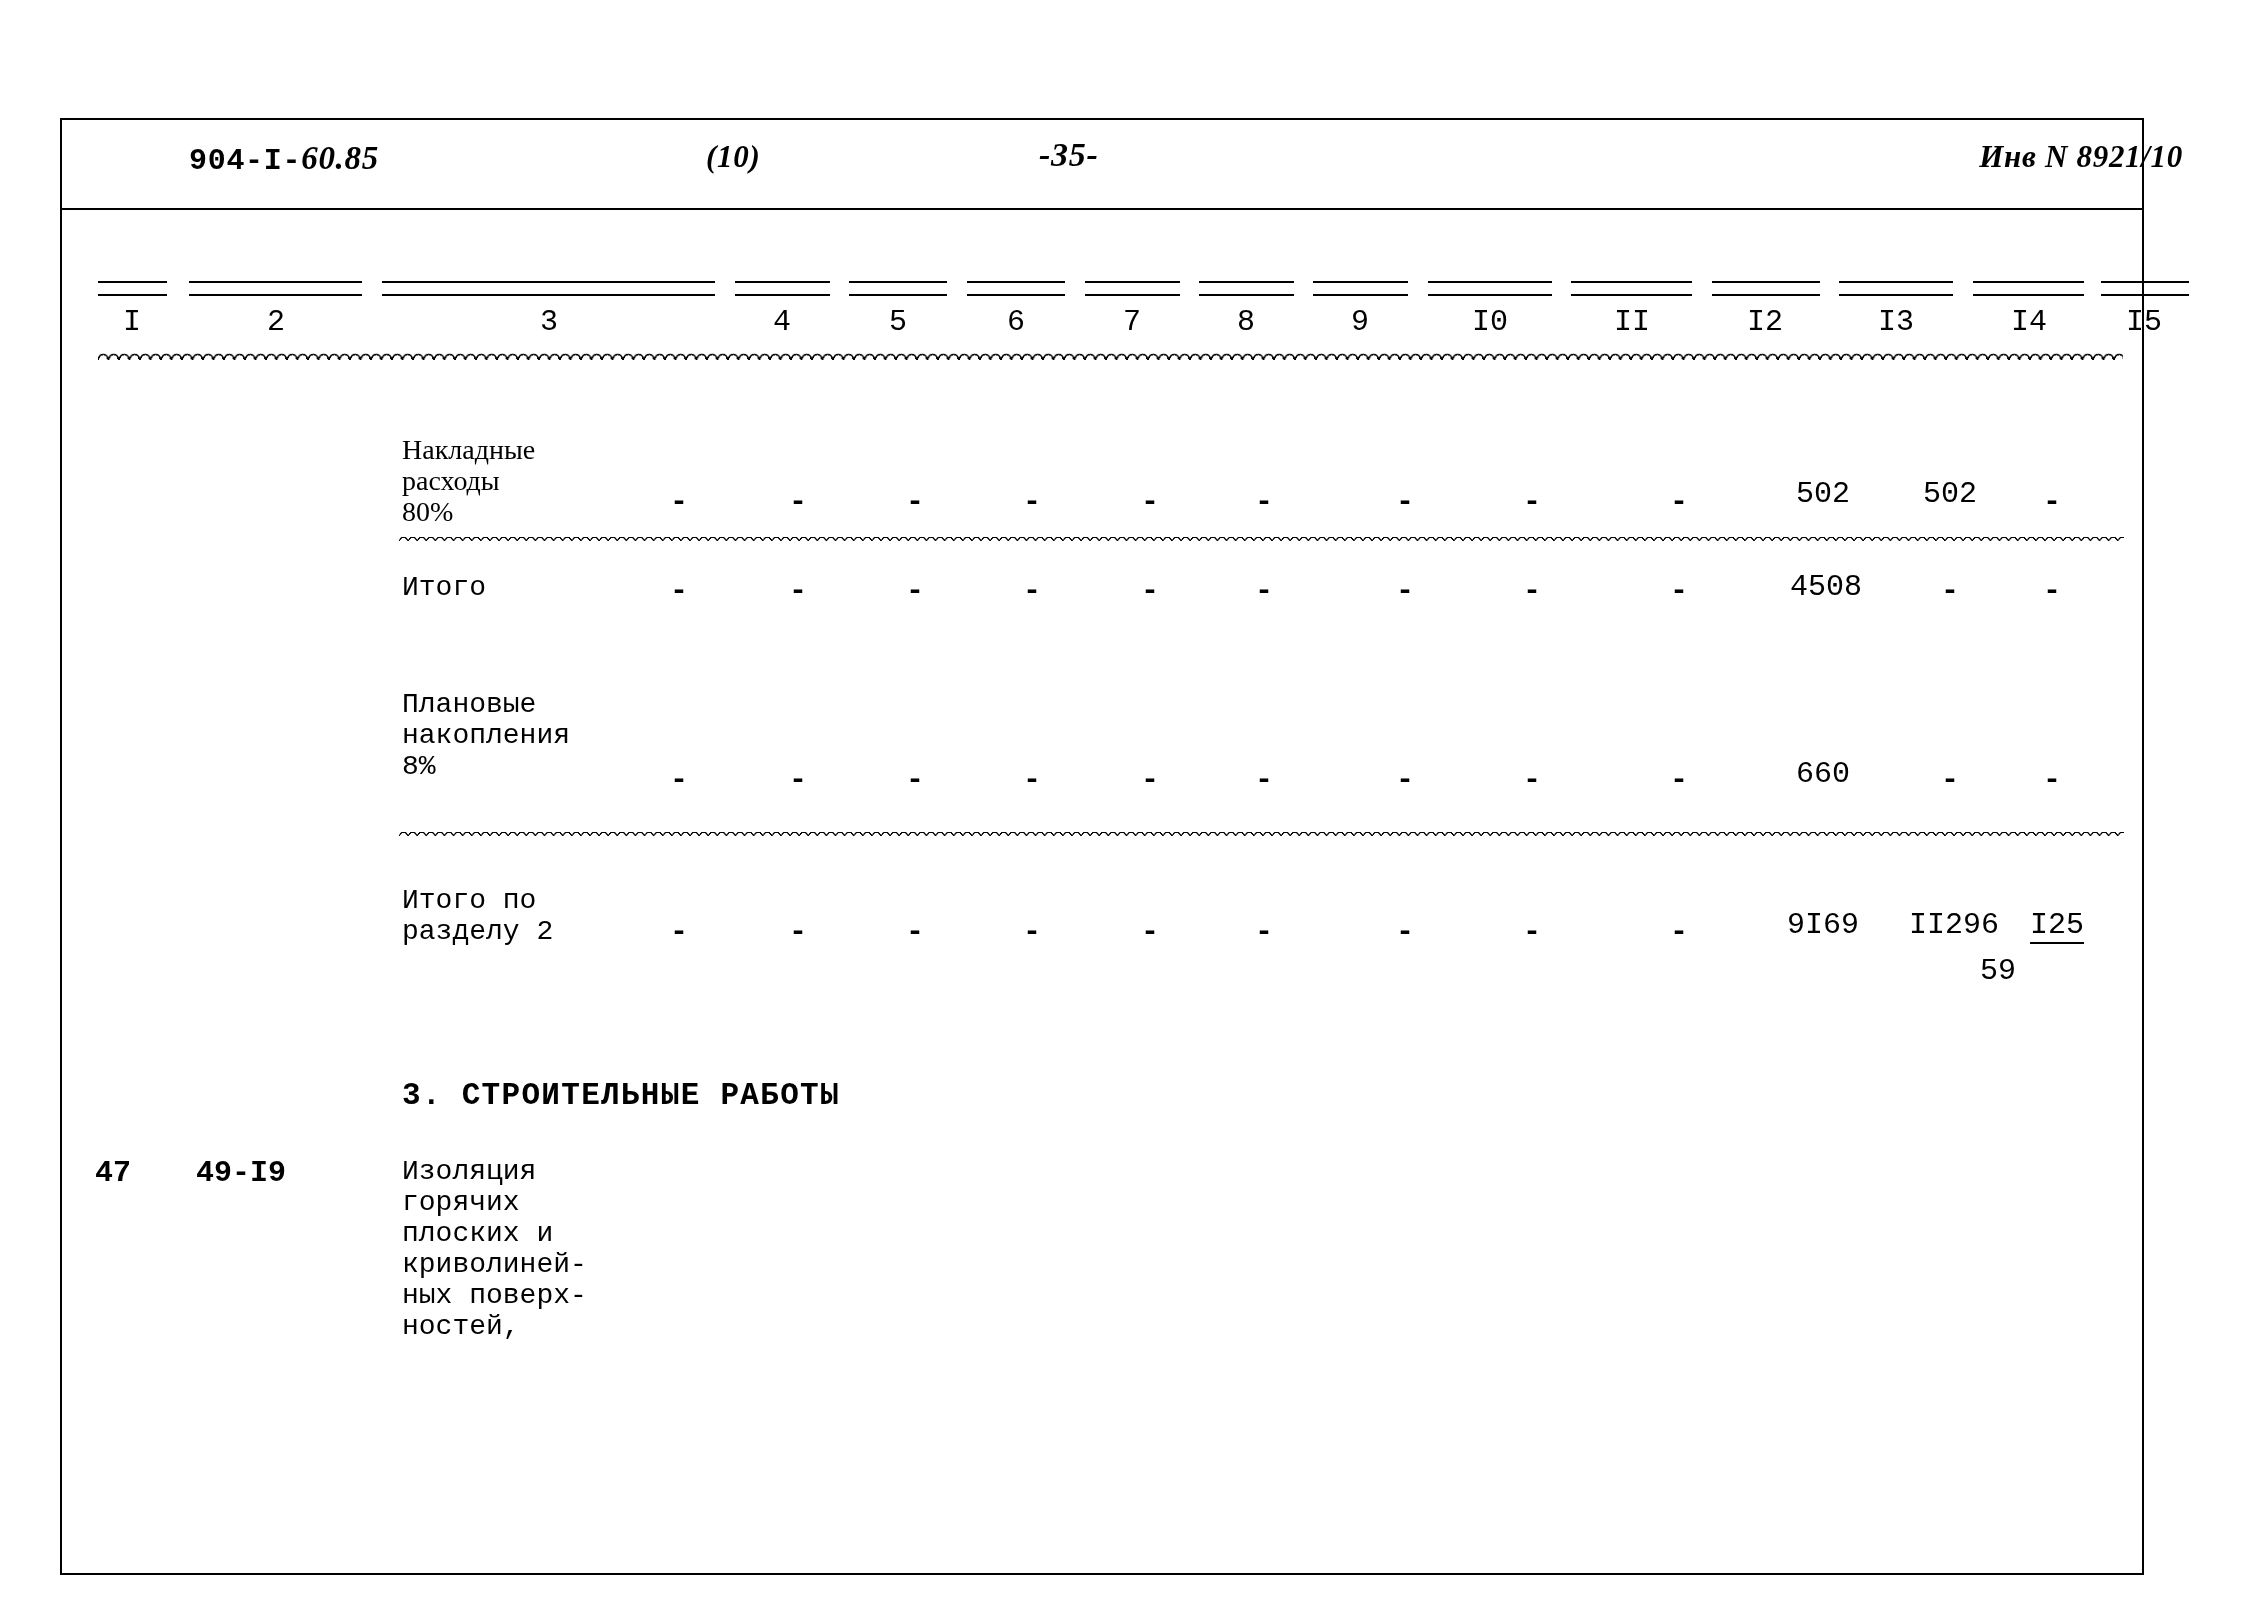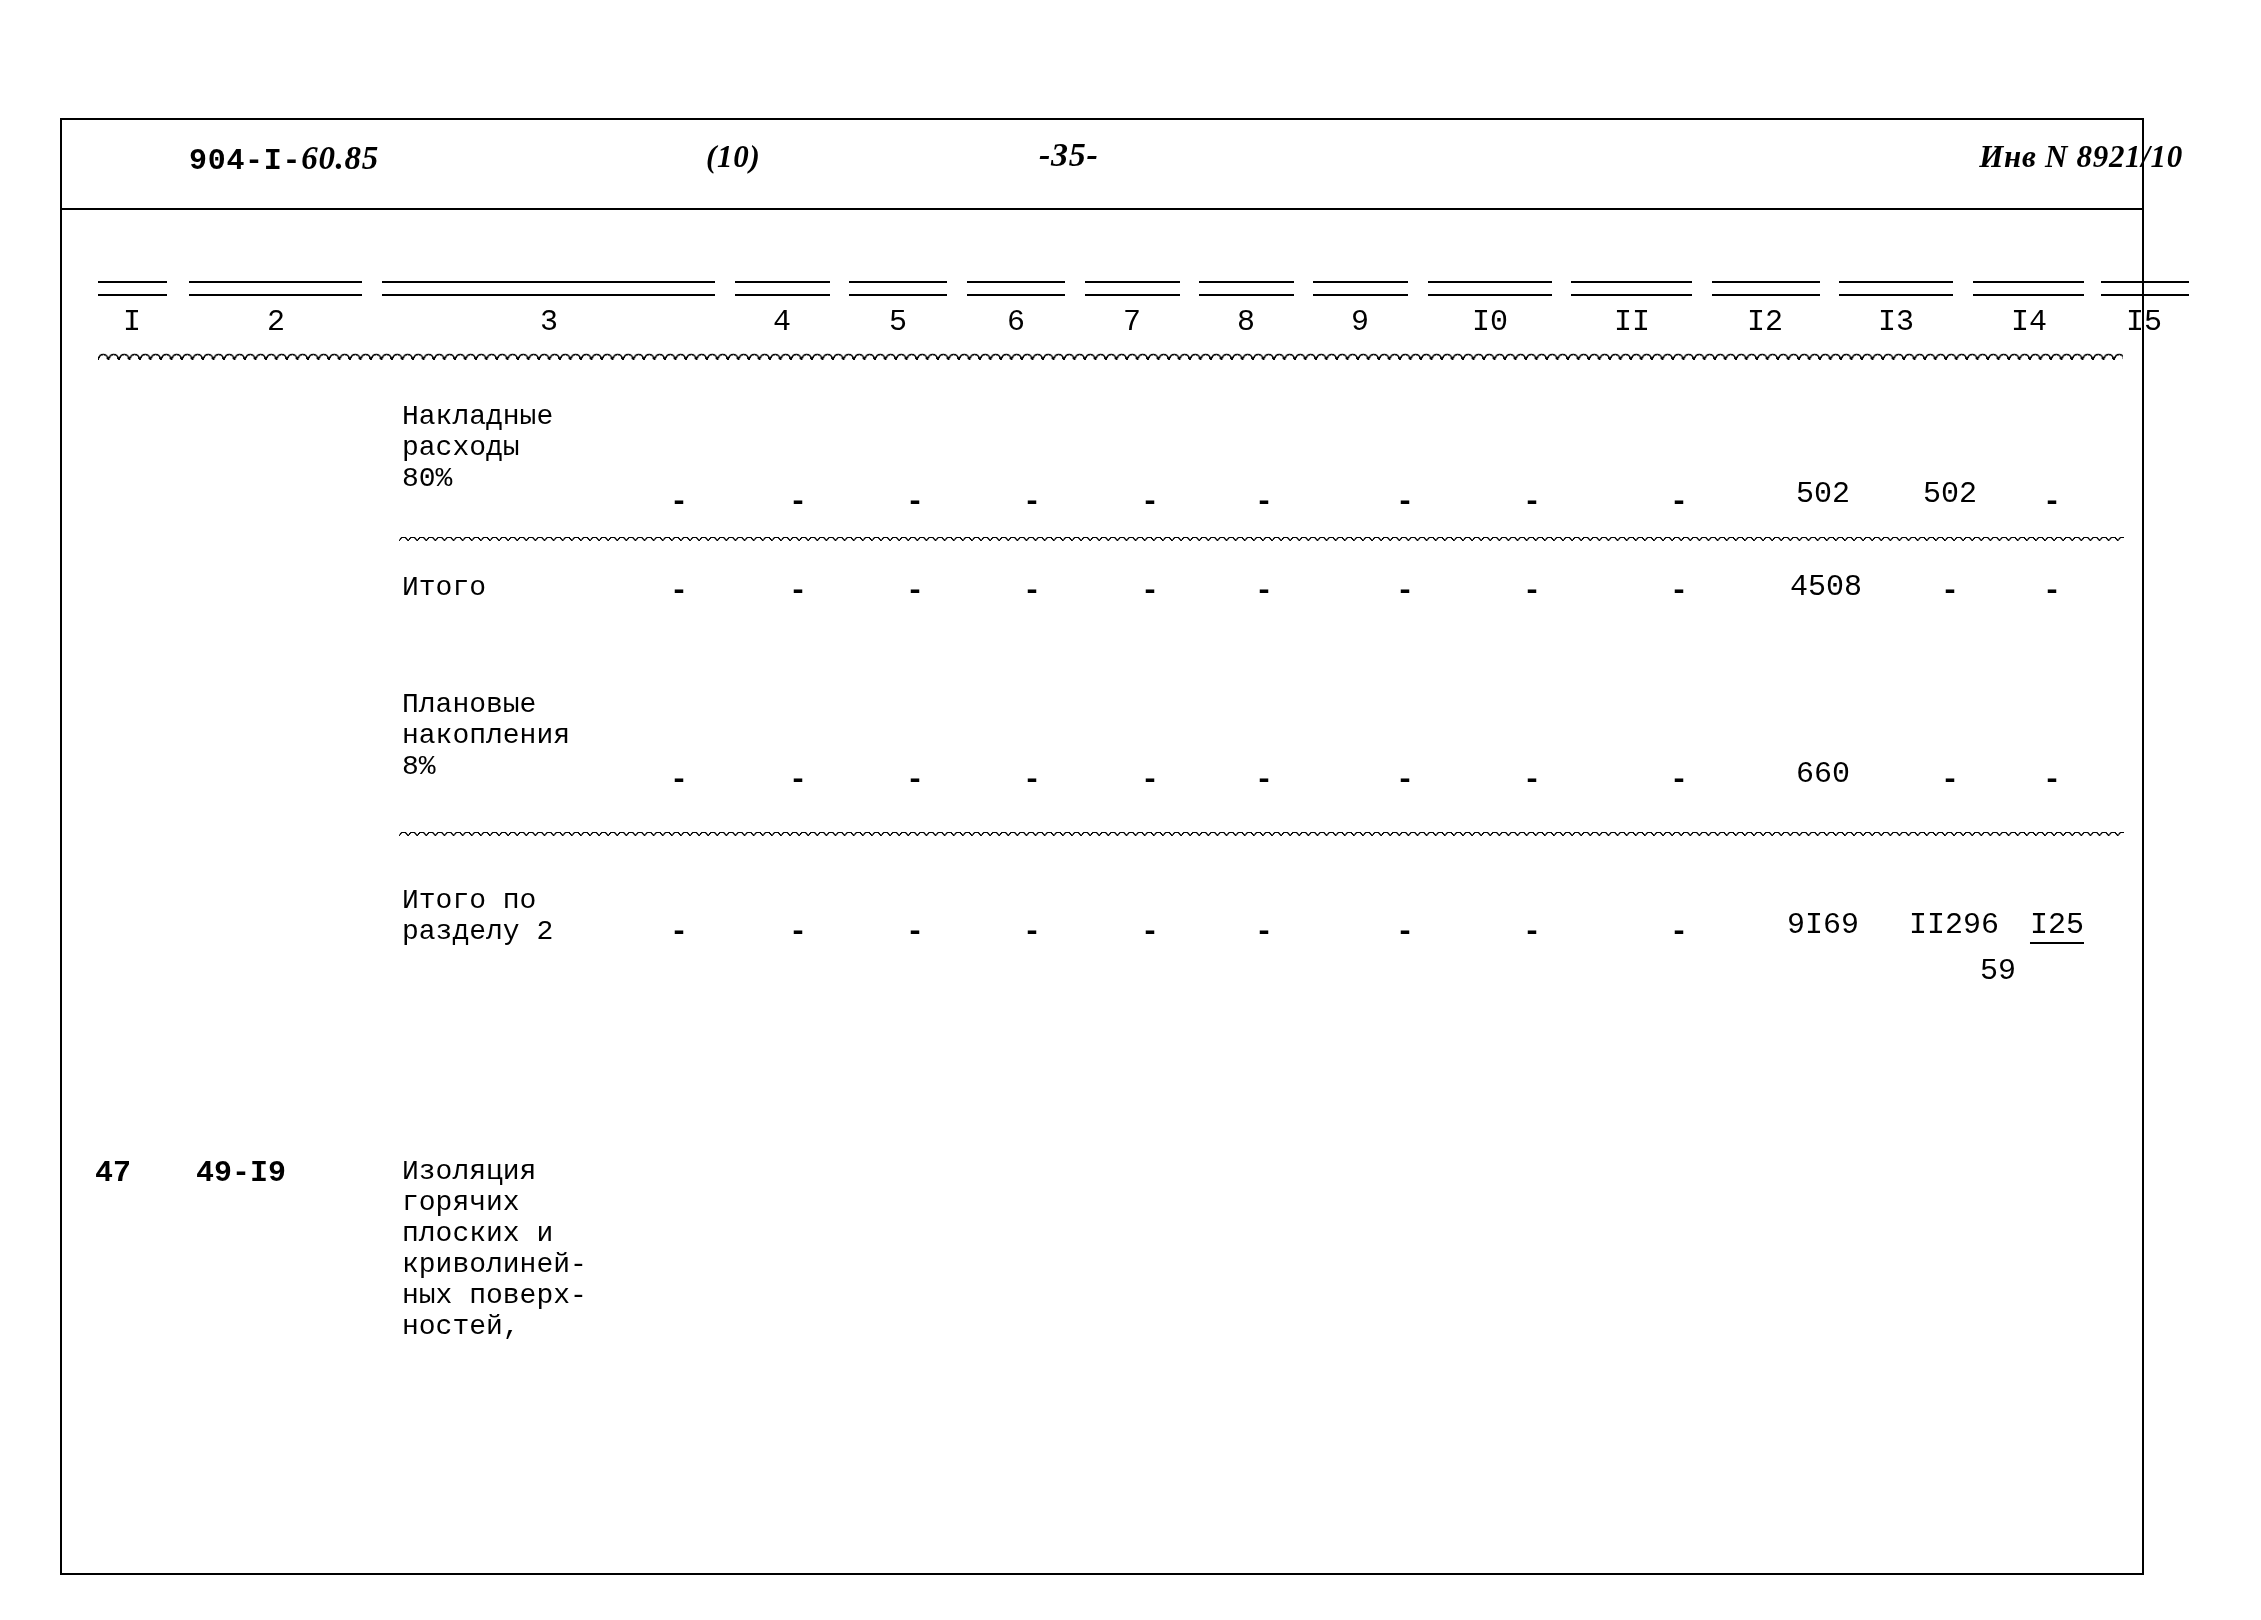--- a/index.html
+++ b/index.html
@@ -198,21 +198,21 @@
     <div class="colnum" style="left:1534px;">II</div>
     <div class="colnum" style="left:1667px;">I2</div>
     <div class="colnum" style="left:1798px;">I3</div>
     <div class="colnum" style="left:1931px;">I4</div>
     <div class="colnum" style="left:2046px;">I5</div>
   </div>
 
   <div class="wave" style="left:98px; top:353px; width:2025px;"></div>
 
   <div class="cellrow">
-    <div class="label" style="left:402px; top:401px;">Накладные
+    <div class="label" style="left:402px; top:434px;font-family:Liberation Serif, serif;">Накладные
 расходы
 80%</div>
     <div class="dash" style="left:679px; top:485px;">-</div>
     <div class="dash" style="left:798px; top:485px;">-</div>
     <div class="dash" style="left:915px; top:485px;">-</div>
     <div class="dash" style="left:1032px; top:485px;">-</div>
     <div class="dash" style="left:1150px; top:485px;">-</div>
     <div class="dash" style="left:1264px; top:485px;">-</div>
     <div class="dash" style="left:1405px; top:485px;">-</div>
     <div class="dash" style="left:1532px; top:485px;">-</div>
@@ -271,20 +271,21 @@
     <div class="dash" style="left:1264px; top:915px;">-</div>
     <div class="dash" style="left:1405px; top:915px;">-</div>
     <div class="dash" style="left:1532px; top:915px;">-</div>
     <div class="dash" style="left:1679px; top:915px;">-</div>
     <div class="num" style="left:1823px; top:908px;">9I69</div>
     <div class="num" style="left:1954px; top:908px;">II296</div>
     <div class="num num-u" style="left:2057px; top:908px;">I25</div>
     <div class="num" style="left:1998px; top:954px;">59</div>
   </div>
 
+  <div class="sect-title" style="left:402px; top:1078px;">3. СТРОИТЕЛЬНЫЕ РАБОТЫ</div>
 
   <div class="cellrow">
     <div class="rowcode" style="left:95px; top:1156px;">47</div>
     <div class="rowcode" style="left:196px; top:1156px;">49-I9</div>
     <div class="label" style="left:402px; top:1156px;">Изоляция
 горячих
 плоских и
 криволиней-
 ных поверх-
 ностей,</div>

